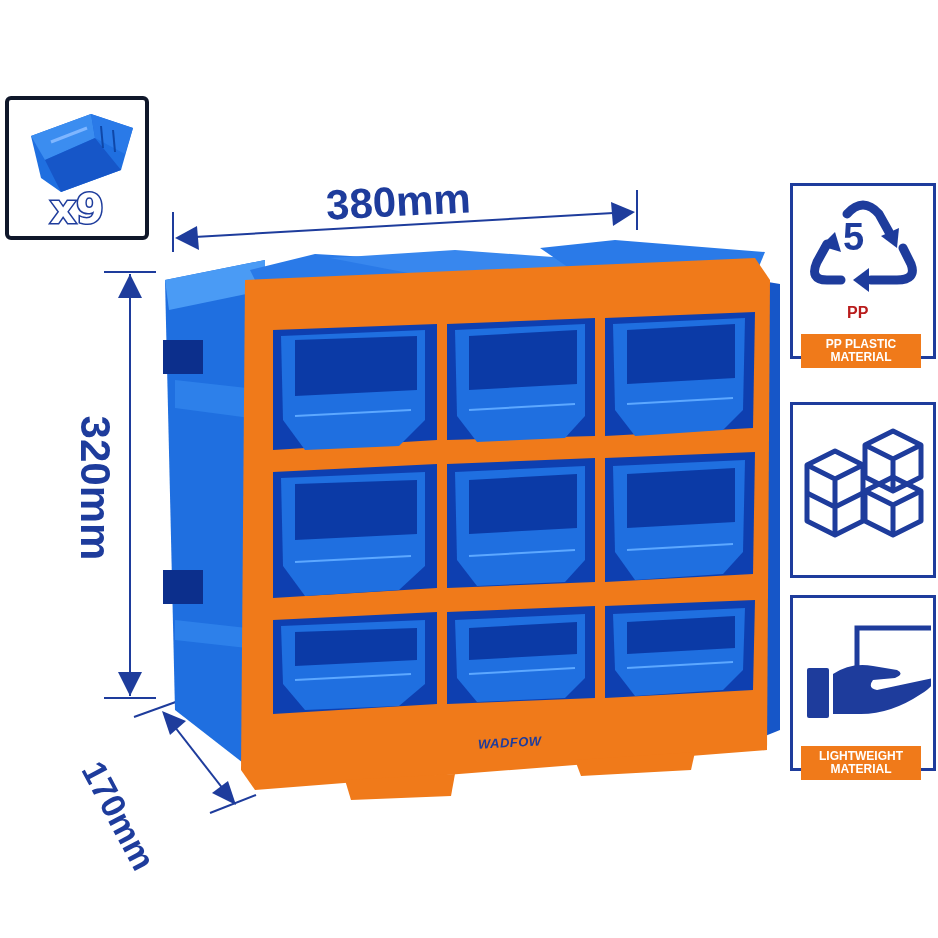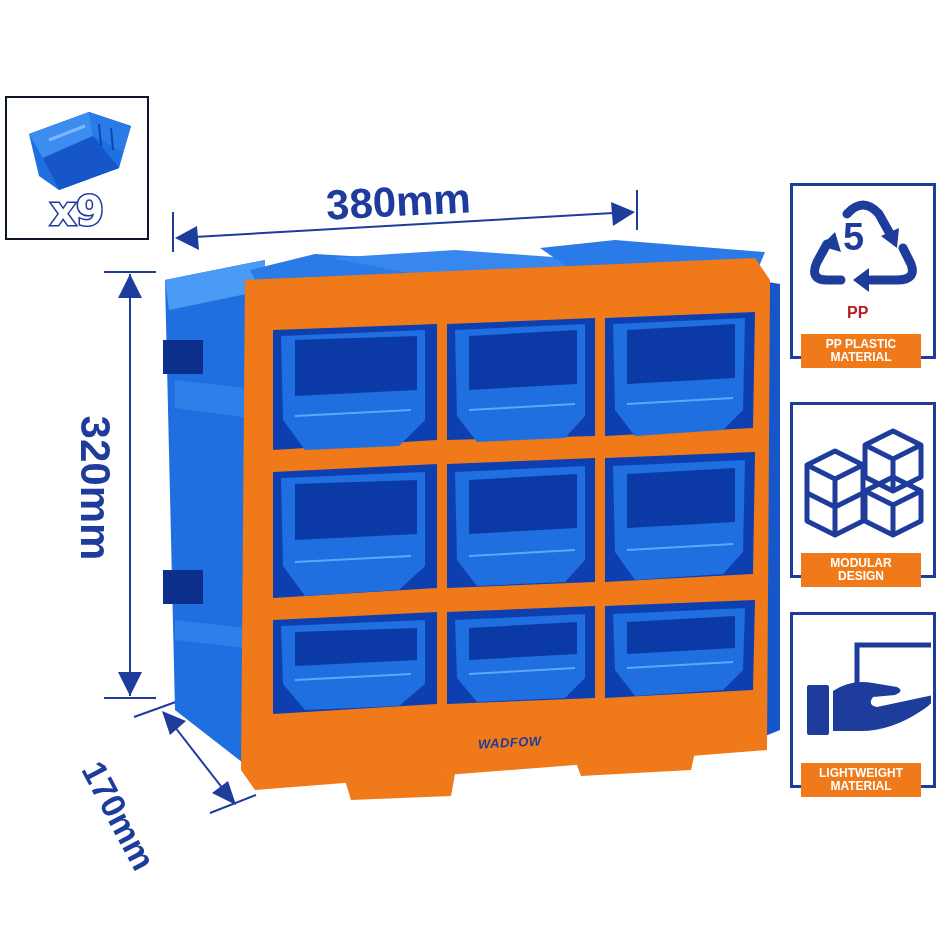--- a/index.html
+++ b/index.html
@@ -1,21 +1,21 @@
 <!DOCTYPE html>
 <html><head>
 <meta charset="utf-8">
 <style>
   html, body { margin: 0; padding: 0; background: #ffffff; }
   body { width: 938px; height: 938px; position: relative; overflow: hidden; font-family: "Liberation Sans", sans-serif; }
   .abs { position: absolute; }
   .dim-label { position: absolute; font-family: "Liberation Sans", sans-serif; font-weight: 700; color: #1e3c9c; white-space: nowrap; letter-spacing: 0px; }
   .feature-card { position: absolute; width: 146px; height: 176px; box-sizing: border-box; border: 3px solid #1e3c9c; background: #fff; }
   .feature-tag { position: absolute; left: 8px; bottom: -12px; width: 120px; height: 34px; background: #f07a1a; color: #fff; font-weight: 700; font-size: 12px; line-height: 13px; text-align: center; display: flex; align-items: center; justify-content: center; flex-direction: column; }
-  .qty-card { position: absolute; left: 5px; top: 96px; width: 144px; height: 144px; box-sizing: border-box; border: 2px solid #0f172a; border-radius: 0; background: #fff; }
+  .qty-card { position: absolute; left: 5px; top: 96px; width: 144px; height: 144px; box-sizing: border-box; border: 4px solid #0f172a; border-radius: 6px; background: #fff; }
   .qty-label { position: absolute; left: 0; right: 0; bottom: 4px; text-align: center; font-size: 40px; font-weight: 900; color: #fff; -webkit-text-stroke: 3px #1e3c9c; paint-order: stroke fill; font-family: "DejaVu Sans", sans-serif; }
   .brand { position: absolute; font-weight: 900; font-size: 13px; color: #1e3c9c; font-style: italic; letter-spacing: 0.5px; transform: rotate(-3deg); }
 </style>
 </head>
 <body>
 
 <div class="qty-card">
   <svg class="abs" style="left:12px;top:8px" width="118" height="88" viewBox="0 0 118 88">
     <polygon points="10,28 70,6 112,20 100,62 40,84 20,70" fill="#1f6fe0"></polygon>
     <polygon points="10,28 70,6 74,30 24,52" fill="#3b8df0"></polygon>
@@ -151,27 +151,23 @@
   <svg class="abs" style="left:10px;top:16px" width="124" height="124" viewBox="0 0 124 124">
     <g fill="none" stroke="#1e3c9c" stroke-width="5" stroke-linejoin="round">
       <path d="M4,44 L32,30 L60,44 L60,100 L32,114 L4,100 Z"></path>
       <path d="M4,44 L32,58 L60,44 M32,58 L32,114 M4,72 L32,86 L60,72"></path>
       <path d="M62,24 L90,10 L118,24 L118,56 L90,70 L62,56 Z"></path>
       <path d="M62,24 L90,38 L118,24 M90,38 L90,70"></path>
       <path d="M62,70 L90,56 L118,70 L118,100 L90,114 L62,100 Z"></path>
       <path d="M62,70 L90,84 L118,70 M90,84 L90,114"></path>
     </g>
   </svg>
-  <div class="feature-tag">
-    <span>MODULAR</span>
-    <span>DESIGN</span>
-  </div>
 </div>
 
-<div class="feature-card" style="left:790px;top:612px">
+<div class="feature-card" style="left:790px;top:595px">
   <svg class="abs" style="left:8px;top:20px" width="130" height="110" viewBox="0 0 130 110">
     <path d="M56,56 L56,10 L134,10 L134,70" fill="none" stroke="#1e3c9c" stroke-width="5"></path>
     <rect x="6" y="50" width="22" height="50" rx="2" fill="#1e3c9c"></rect>
     <path d="M32,56 Q50,44 72,48 L96,52 Q104,56 94,60 L72,62 Q66,70 76,72 L132,60 Q136,66 120,76 Q90,96 60,96 L32,96 Z" fill="#1e3c9c"></path>
   </svg>
   <div class="feature-tag">
     <span>LIGHTWEIGHT</span>
     <span>MATERIAL</span>
   </div>
 </div>

